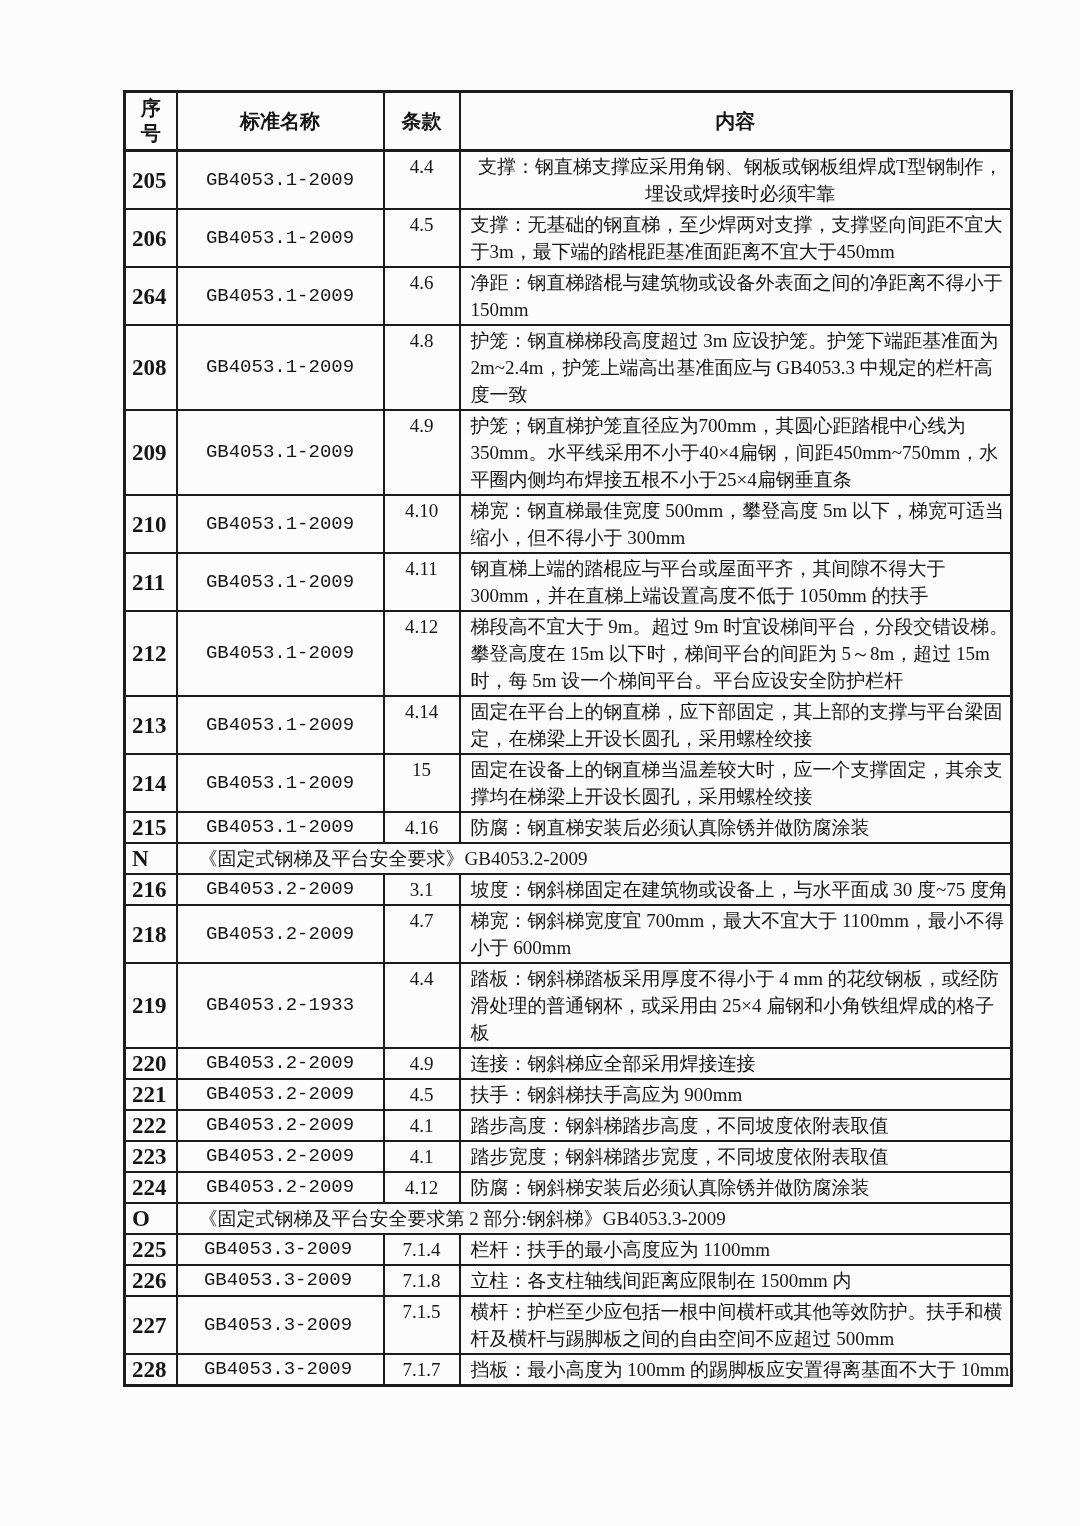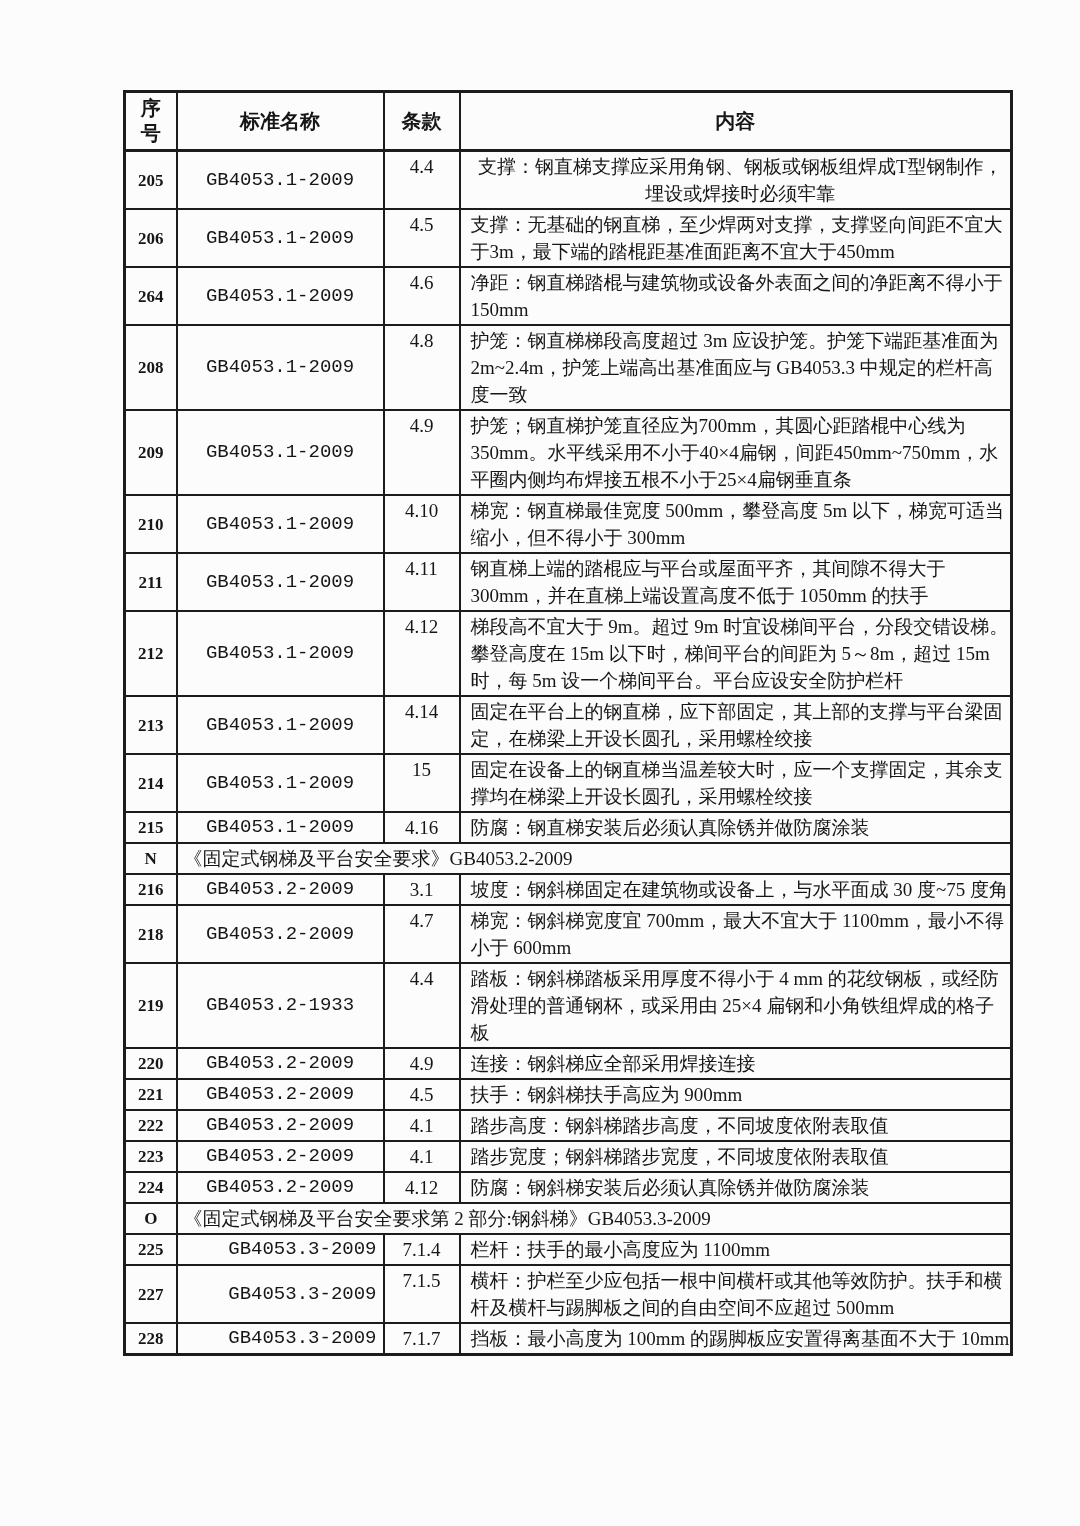--- a/index.html
+++ b/index.html
@@ -39,46 +39,45 @@
     vertical-align: middle;
     padding: 3px 4px;
     border-bottom: 3px solid #1c1c1c;
   }
   th.h-no { white-space: pre-line; line-height: 25px; }
   col.w-no  { width: 52px; }
   col.w-std { width: 207px; }
   col.w-cla { width: 76px; }
   col.w-con { width: 552px; }
   td.c-no {
-    text-align: center;
     vertical-align: middle;
     font-weight: bold;
-    font-size: 17px;
+    font-size: 23px;
   }
   td.c-std {
     text-align: center;
     vertical-align: middle;
     font-family: Liberation Mono, monospace;
   }
-  td.c-std.left { text-align: right; padding-left: 2px; }
+  td.c-std.left { text-align: center; padding-left: 2px; }
   td.c-clause {
     text-align: center;
     vertical-align: top;
   }
   td.c-content {
     text-align: left;
     vertical-align: top;
     padding-left: 10px;
     padding-right: 0;
   }
   td.c-content.center { text-align: center; }
   td.c-section {
     text-align: left;
     vertical-align: middle;
-    padding-left: 6px;
+    padding-left: 21px;
   }
 </style>
 </head>
 <body>
 
 <div class="page">
   <table class="std-table">
     <colgroup>
       <col class="w-no">
       <col class="w-std">
@@ -217,20 +216,26 @@
           <td class="c-no">O</td>
           <td class="c-section" colspan="3">《固定式钢梯及平台安全要求第 2 部分:钢斜梯》GB4053.3-2009</td>
         </tr>
         <tr>
           <td class="c-no">225</td>
           <td class="c-std left">GB4053.3-2009</td>
           <td class="c-clause">7.1.4</td>
           <td class="c-content">栏杆：扶手的最小高度应为 1100mm</td>
         </tr>
         <tr>
+          <td class="c-no">226</td>
+          <td class="c-std left">GB4053.3-2009</td>
+          <td class="c-clause">7.1.8</td>
+          <td class="c-content">立柱：各支柱轴线间距离应限制在 1500mm 内</td>
+        </tr>
+        <tr>
           <td class="c-no">227</td>
           <td class="c-std left">GB4053.3-2009</td>
           <td class="c-clause">7.1.5</td>
           <td class="c-content">横杆：护栏至少应包括一根中间横杆或其他等效防护。扶手和横杆及横杆与踢脚板之间的自由空间不应超过 500mm</td>
         </tr>
         <tr>
           <td class="c-no">228</td>
           <td class="c-std left">GB4053.3-2009</td>
           <td class="c-clause">7.1.7</td>
           <td class="c-content">挡板：最小高度为 100mm 的踢脚板应安置得离基面不大于 10mm</td>

